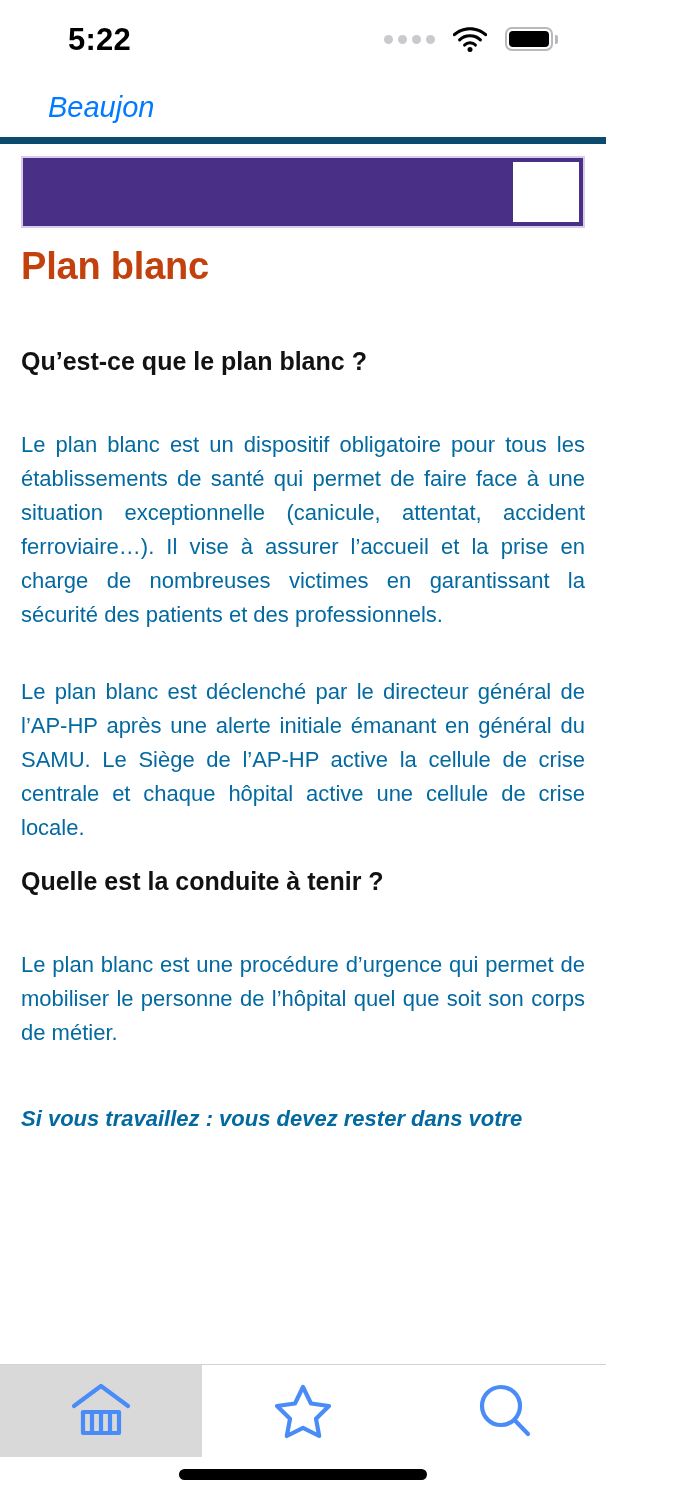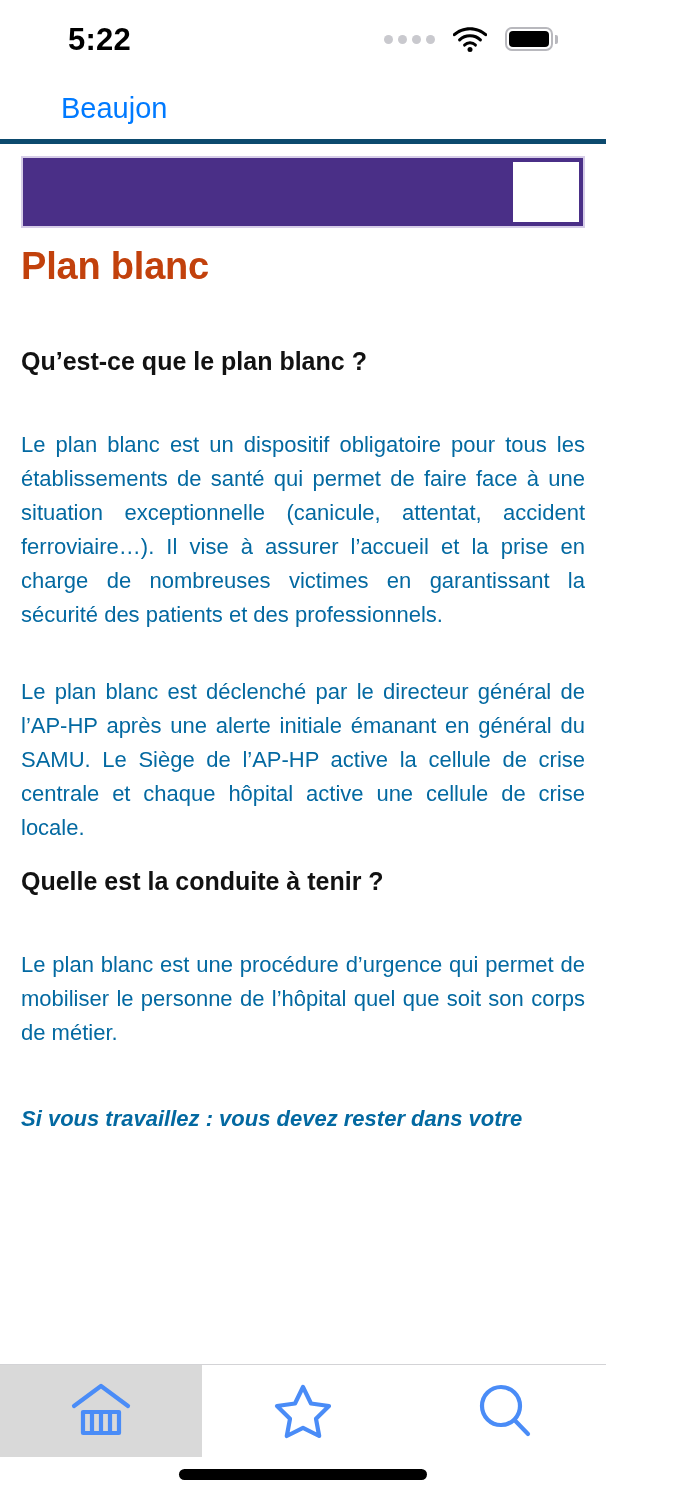--- a/index.html
+++ b/index.html
@@ -30,23 +30,24 @@
   .battery-body {
     width:48px; height:24px; border:2px solid #b8b8bd; border-radius:7px;
     padding:2px; display:flex; align-items:center;
   }
   .battery-fill { width:100%; height:100%; background:#000; border-radius:4px; }
   .battery-cap { width:3px; height:9px; background:#b8b8bd; border-radius:0 2px 2px 0; margin-left:2px; }
 
   
   .nav-bar {
     position:absolute; top:78px; left:0; right:0; height:66px;
-    display:flex; align-items:center; padding:0 61px;
+    display:flex; align-items:center; padding:0 48px;
     background:#ffffff;
-    border-bottom:5px solid #0c4a6e;
+    border-bottom:7px solid #0c4a6e;
+    font-style:italic;
   }
   .nav-title { font-size:29px; color:#007aff; line-height:1; }
 
   
   .content {
     position:absolute; top:145px; left:0; right:0; bottom:136px;
     background:#fff; overflow:hidden;
     padding:0 21px;
   }
 

